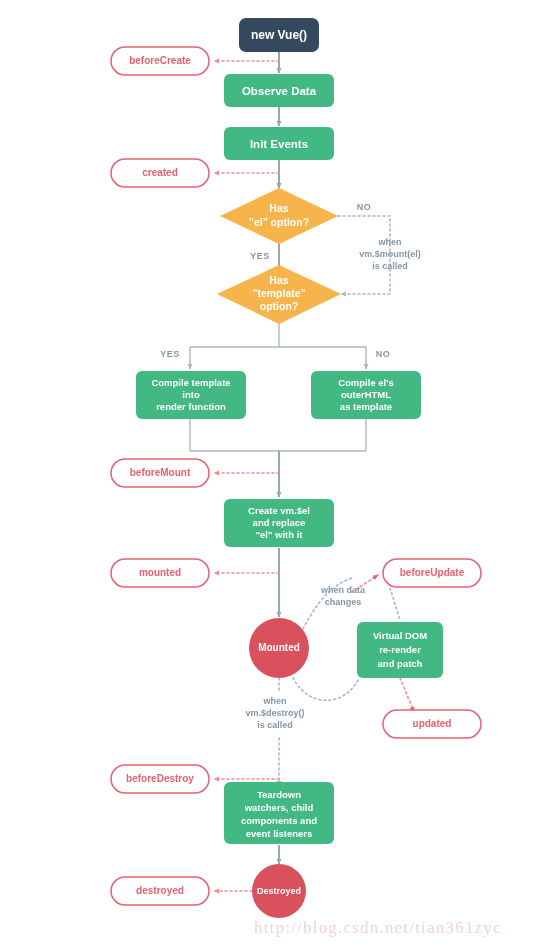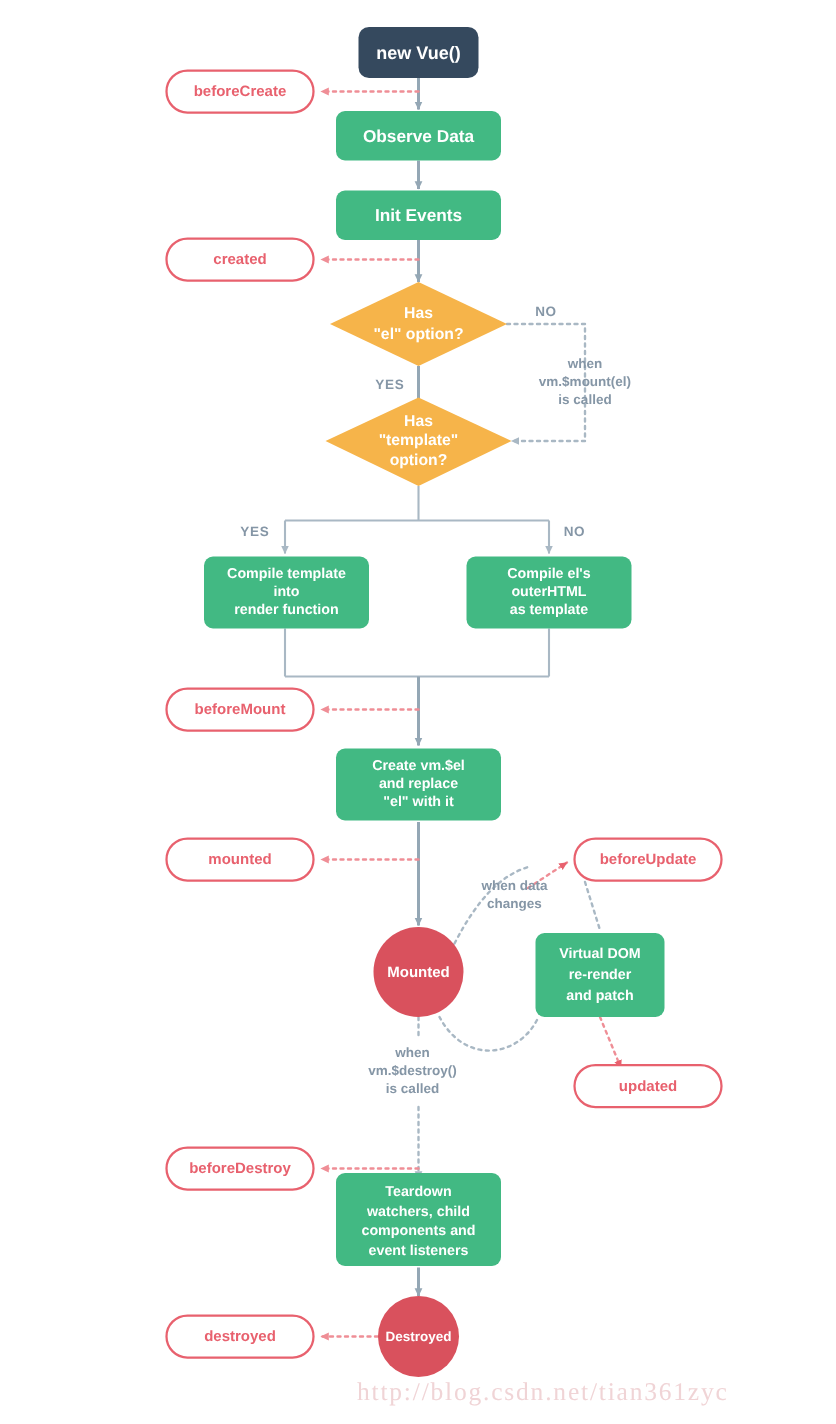--- a/index.html
+++ b/index.html
@@ -74,21 +74,21 @@
     stroke-dasharray: 2 3;
     stroke-linecap: round;
   }
   .hook-pill {
     fill: #ffffff;
     stroke: #e8616e;
     stroke-width: 1.5;
   }
   .watermark {
     position: absolute;
-    left: 238px;
+    left: 254px;
     top: 918px;
     font-family: "Liberation Serif", serif;
     font-size: 17px;
     letter-spacing: 1.2px;
     color: #f0d4d6;
     white-space: nowrap;
     user-select: none;
     text-align: right;
   }
 </style>

